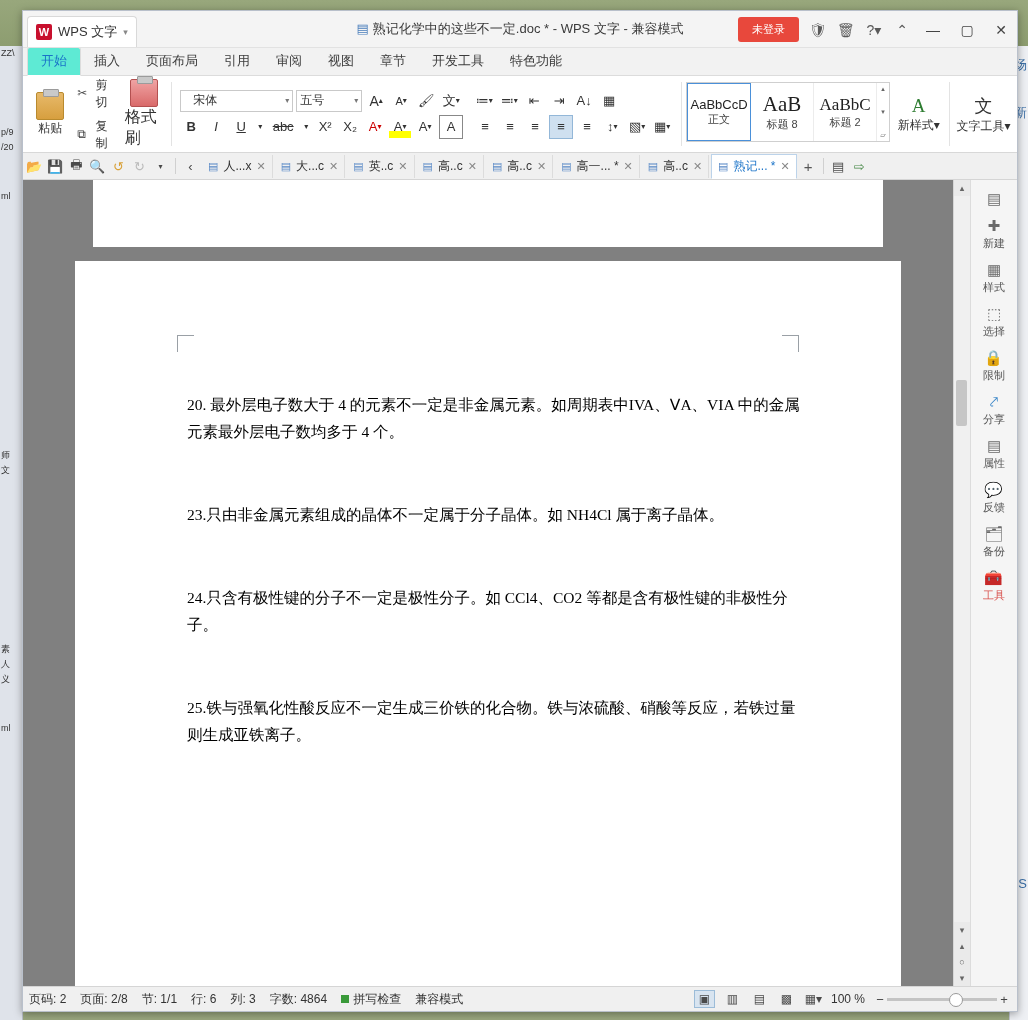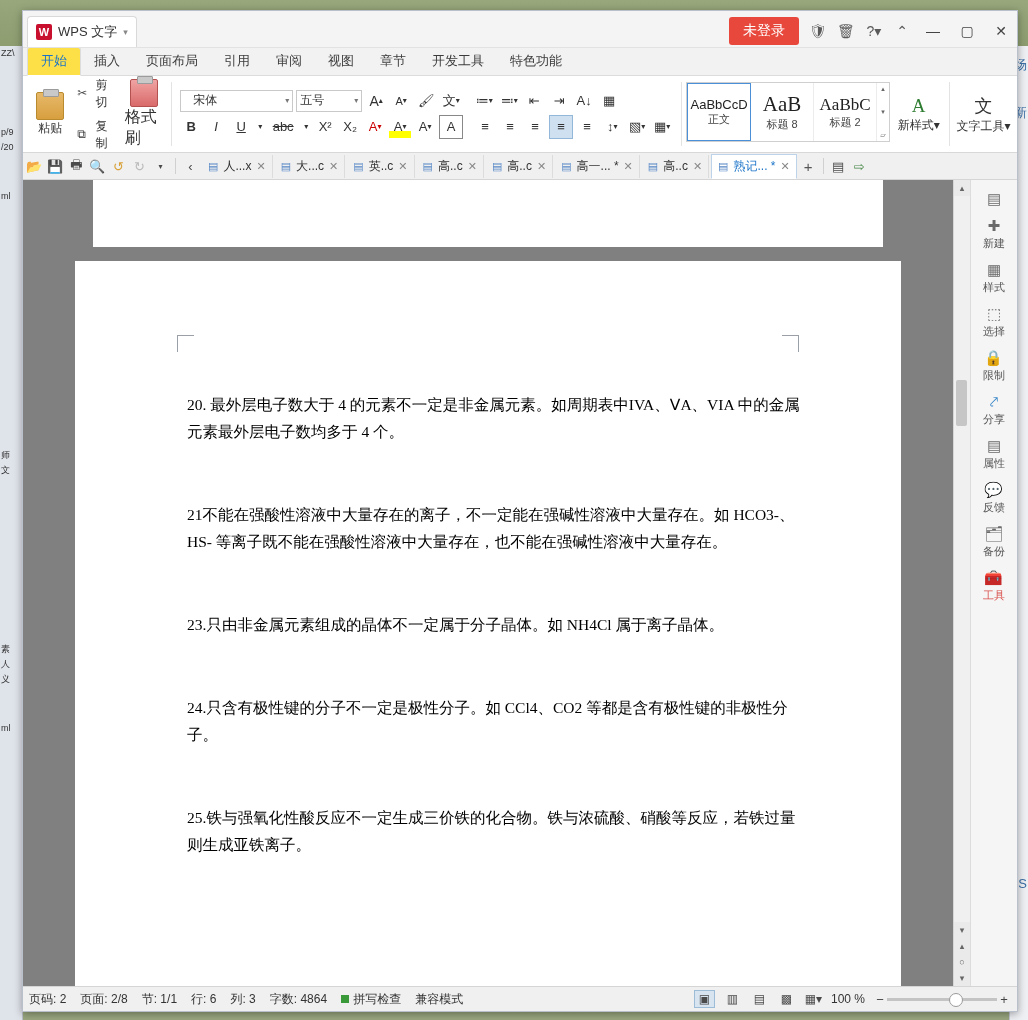--- a/index.html
+++ b/index.html
@@ -101,21 +101,21 @@
     position: absolute;
     right: 4px;
     top: 6px;
     display: flex;
     align-items: center;
     gap: 10px;
   }
   .login-btn {
     background: #e8483c;
     color: #fff;
-    font-size: 14px;
+    font-size: 11px;
     padding: 5px 14px;
     border-radius: 3px;
   }
   .ticon { font-size: 14px; color: #5a5a5a; width:18px; text-align:center;}
   .wbtn { font-size: 14px; color: #444; width: 24px; text-align:center;}
 
   
   .ribbon-tabs {
     height: 27px;
     background: #f2f2f2;
@@ -123,21 +123,21 @@
     align-items: flex-end;
     padding-left: 4px;
     border-bottom: 1px solid #dcdcdc;
   }
   .rtab {
     font-size: 13px;
     color: #3c3c3c;
     padding: 4px 13px 5px 13px;
   }
   .rtab.active {
-    background: #fde047;
+    background: #5eead4;
     color: #1a73c8;
     border: 1px solid #dcdcdc;
     border-bottom: 1px solid #fff;
     border-radius: 3px 3px 0 0;
     margin-bottom: -1px;
   }
 
   
   .ribbon {
     height: 72px;
@@ -393,20 +393,23 @@
   <div class="edge-ico" style="top:830px">S</div>
 </div>
 
 <div class="wps">
 
   <div class="titlebar">
     <div class="wps-tab">
       <span class="wps-logo">W</span>
       <span>WPS 文字</span>
       <span class="tab-caret">▾</span>
+    </div>
+    <div class="doc-title">
+      <span class="docicon">▤</span><span>熟记化学中的这些不一定.doc * - WPS 文字 - 兼容模式</span>
     </div>
     <div class="title-right">
       <div class="login-btn">未登录</div>
       <div class="ticon">🛡</div>
       <div class="ticon">🗑</div>
       <div class="ticon">?▾</div>
       <div class="ticon">⌃</div>
       <div class="wbtn">—</div>
       <div class="wbtn">▢</div>
       <div class="wbtn">✕</div>
@@ -623,21 +626,20 @@
 
       <div class="page partial"></div>
       <div class="page-gap"></div>
 
       <div class="page main">
         <div class="corner tl"></div>
         <div class="corner tr"></div>
 
         <div class="doc-text">
           <div class="para">20. 最外层电子数大于 4 的元素不一定是非金属元素。如周期表中IVA、ⅤA、VIA 中的金属元素最外层电子数均多于 4 个。</div>
-          <div class="para">21不能在强酸性溶液中大量存在的离子，不一定能在强碱性溶液中大量存在。如 HCO3-、HS- 等离子既不能在强酸性溶液中大量存在，也不能在强碱性溶液中大量存在。</div>
           <div class="para">23.只由非金属元素组成的晶体不一定属于分子晶体。如 NH4Cl 属于离子晶体。</div>
           <div class="para">24.只含有极性键的分子不一定是极性分子。如 CCl4、CO2 等都是含有极性键的非极性分子。</div>
           <div class="para">25.铁与强氧化性酸反应不一定生成三价铁的化合物。铁与浓硫酸、硝酸等反应，若铁过量则生成亚铁离子。</div>
         </div>
 
       </div>
     </div>
 
     <div class="vscroll">
       <div class="vs-btn">▴</div>

